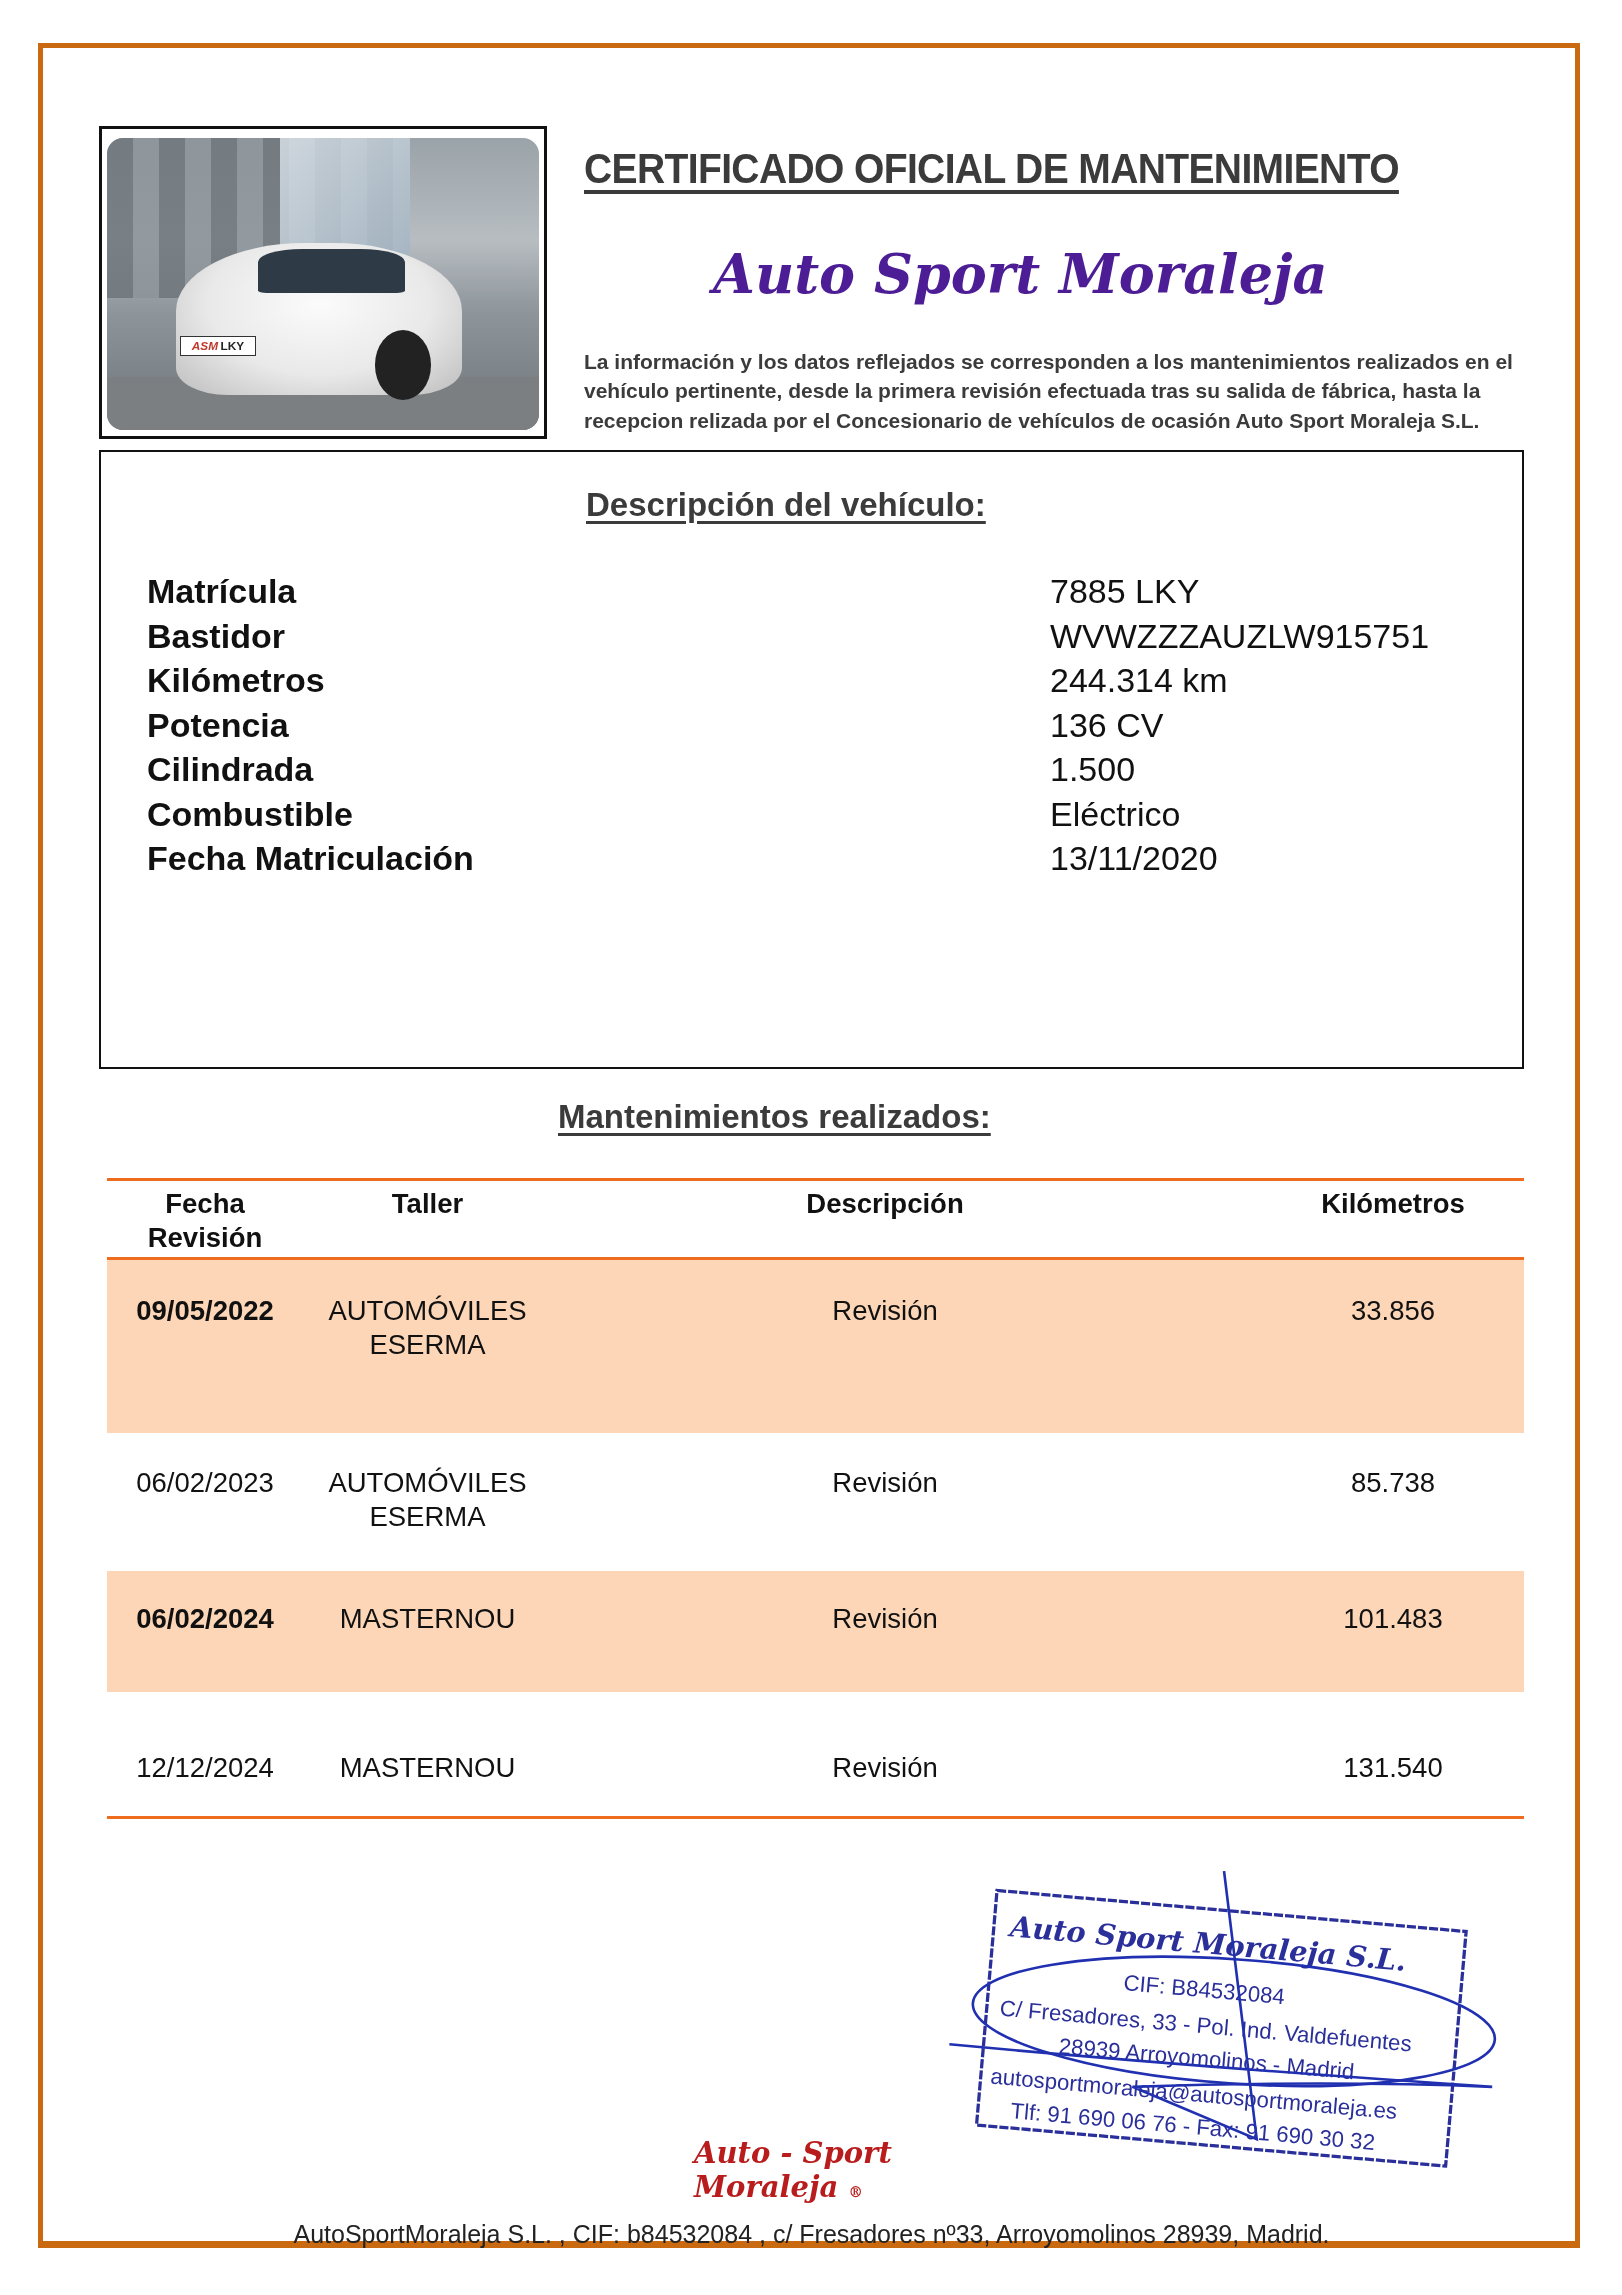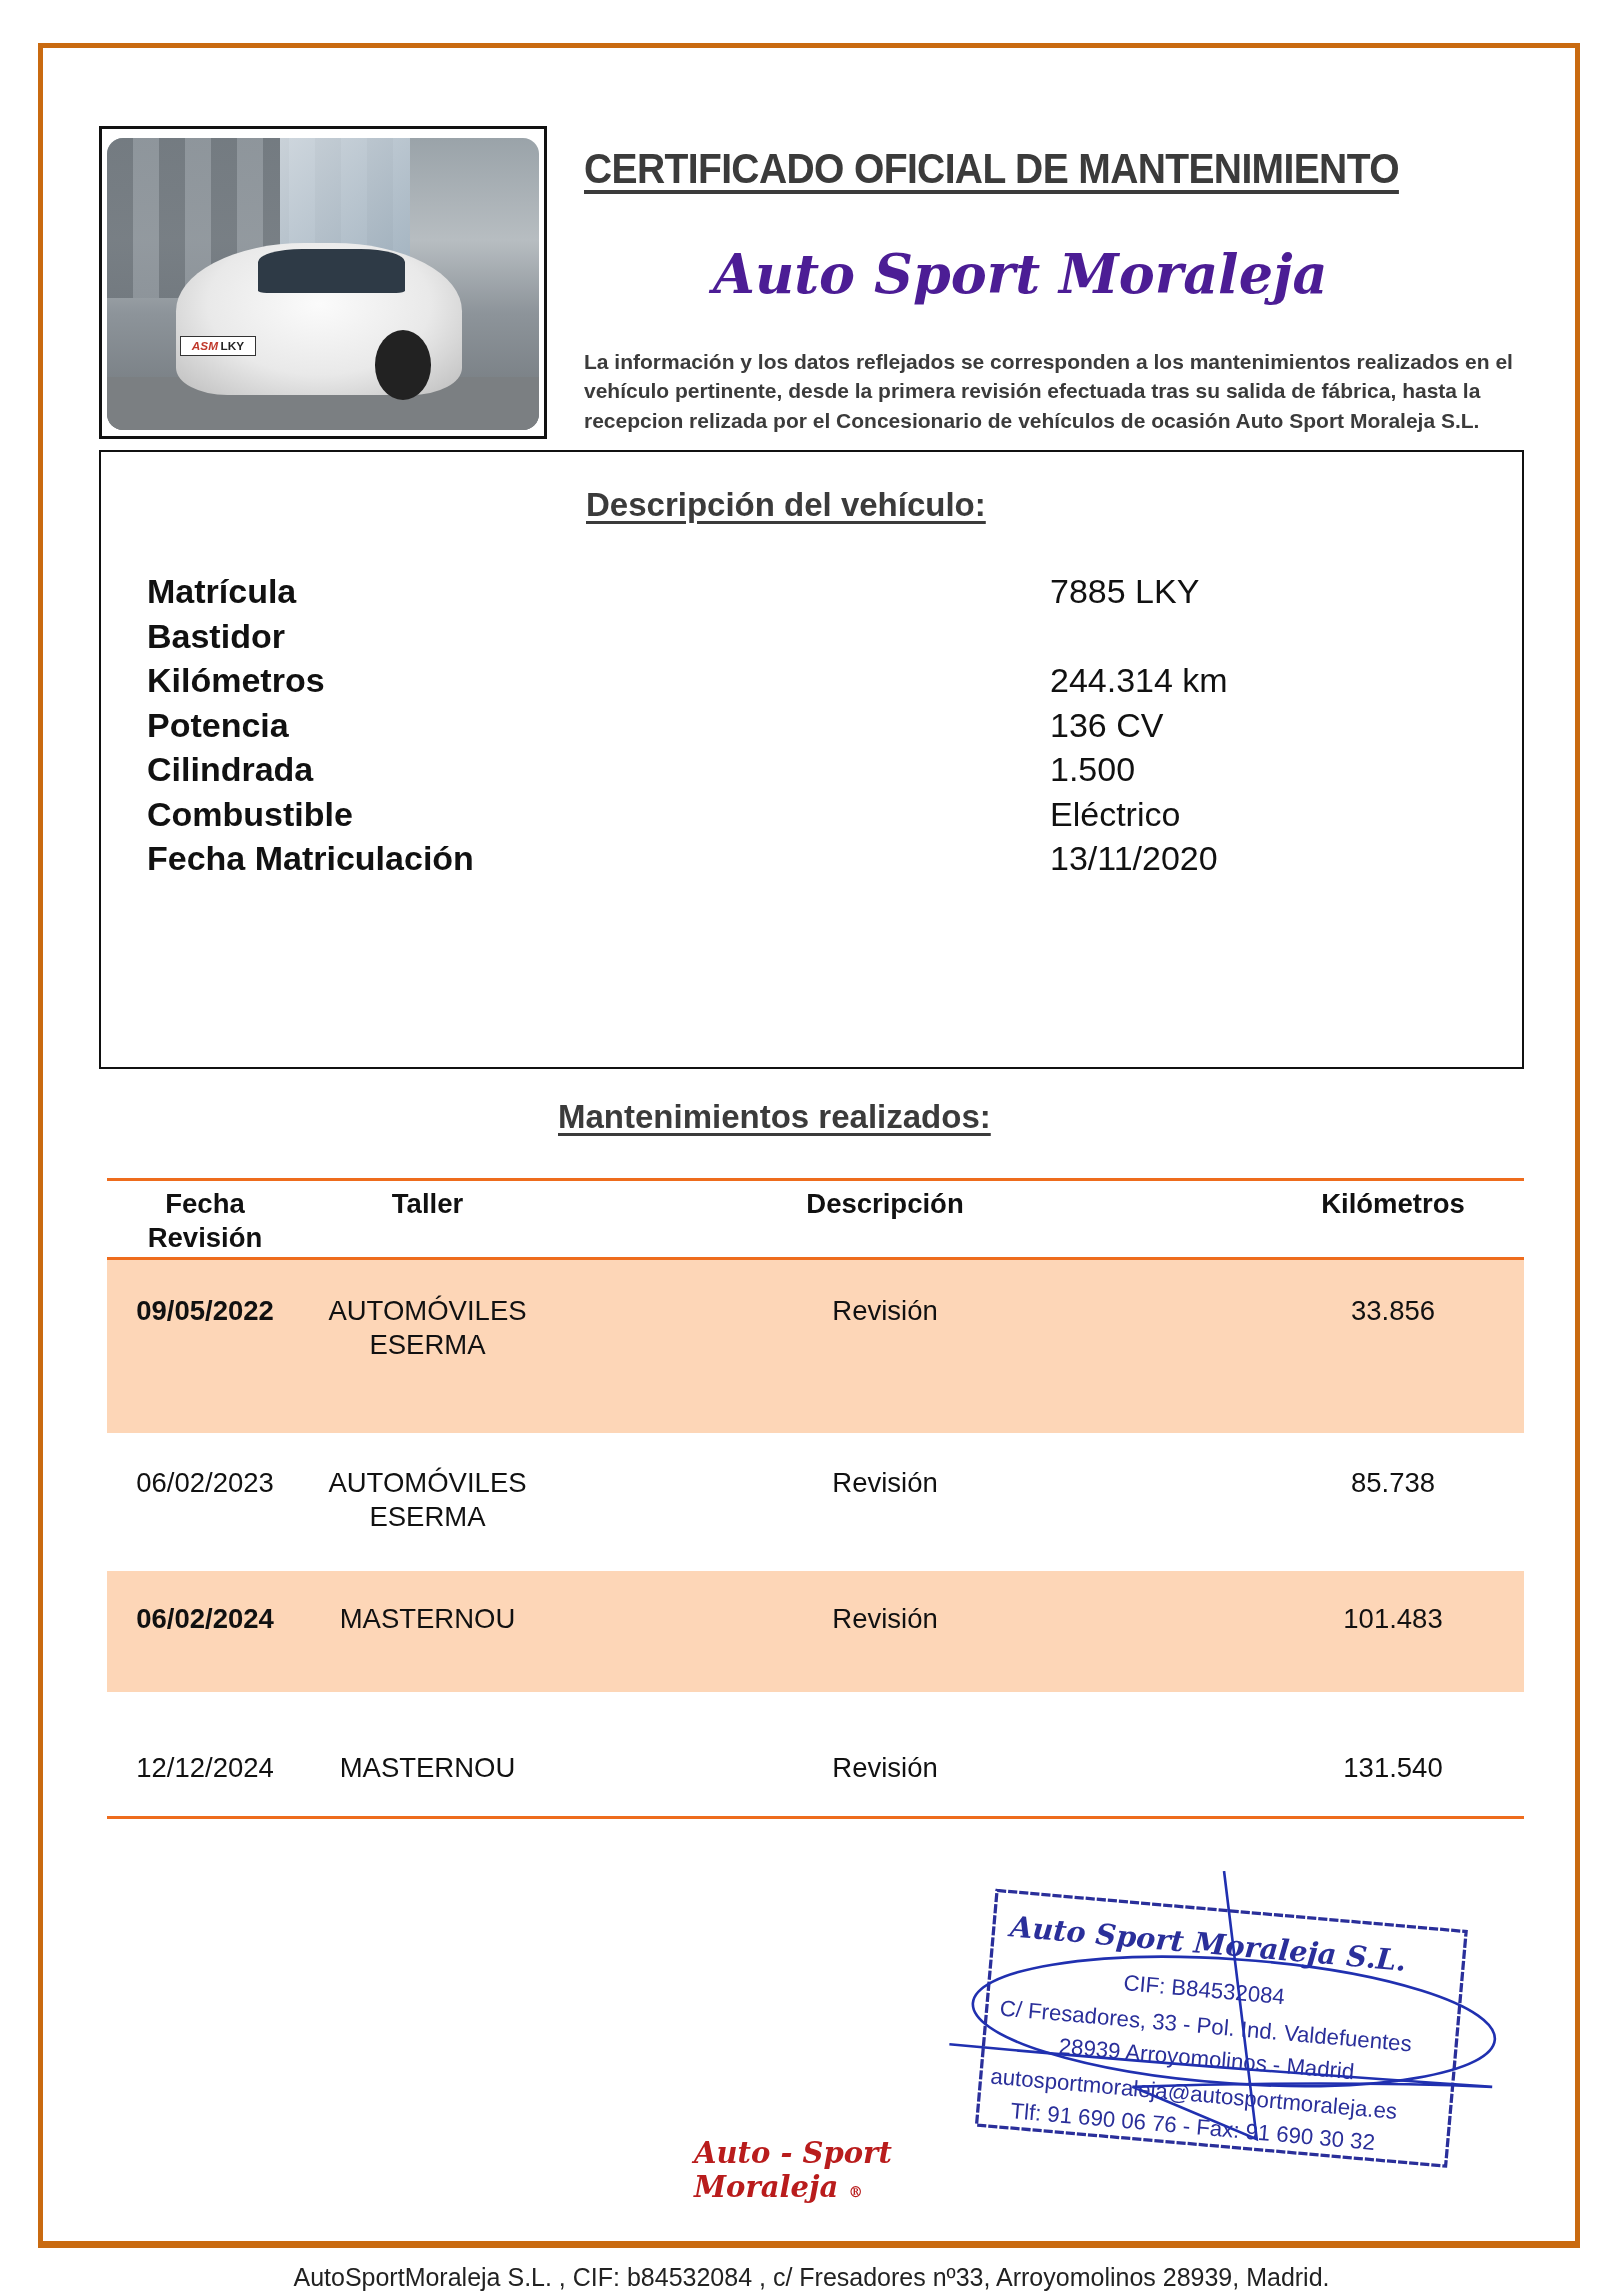--- a/index.html
+++ b/index.html
@@ -36,21 +36,21 @@
   .row.shaded { background: #fdd6b7; }
   .col-fecha { left: 0; width: 196px; }
   .col-taller { left: 196px; width: 249px; }
   .col-desc { left: 523px; width: 510px; }
   .col-km { left: 1165px; width: 242px; }
   .bold { font-weight: bold; }
 
   .stamp { position: absolute; left: 936px; top: 1871px; width: 563px; height: 327px; }
   .footer-logo { position: absolute; left: 694px; top: 2136px; width: 216px; text-align: left; font-family: "DejaVu Serif", serif; font-style: italic; font-weight: bold; font-size: 29px; line-height: 34px; color: #b91c1c; }
   .footer-logo .reg { font-size: 14.4px; font-style: normal; }
-  .footer-address { position: absolute; left: 0; width: 1623px; top: 2220px; text-align: center; font-family: "Liberation Sans", sans-serif; font-size: 25px; color: #222; white-space: nowrap; margin-top: 43px; }
+  .footer-address { position: absolute; left: 0; width: 1623px; top: 2220px; text-align: center; font-family: "Liberation Sans", sans-serif; font-size: 25px; color: #222; white-space: nowrap; }
 </style>
 </head>
 <body>
 
 <div class="page-frame"></div>
 
 <div class="photo-frame">
   <div class="photo">
     <div class="building"></div>
     <div class="glass"></div>
@@ -71,20 +71,21 @@
 
 <div class="vehicle-box"></div>
 <div class="section-heading vehicle-heading">Descripción del vehículo:</div>
 
 <div class="spec-row" style="top:569px">
   <span class="spec-label">Matrícula</span>
   <span class="spec-value">7885 LKY</span>
 </div>
 <div class="spec-row" style="top:614px">
   <span class="spec-label">Bastidor</span>
+  <span class="spec-value">WVWZZZAUZLW915751</span>
 </div>
 <div class="spec-row" style="top:658px">
   <span class="spec-label">Kilómetros</span>
   <span class="spec-value">244.314 km</span>
 </div>
 <div class="spec-row" style="top:703px">
   <span class="spec-label">Potencia</span>
   <span class="spec-value">136 CV</span>
 </div>
 <div class="spec-row" style="top:747px">

